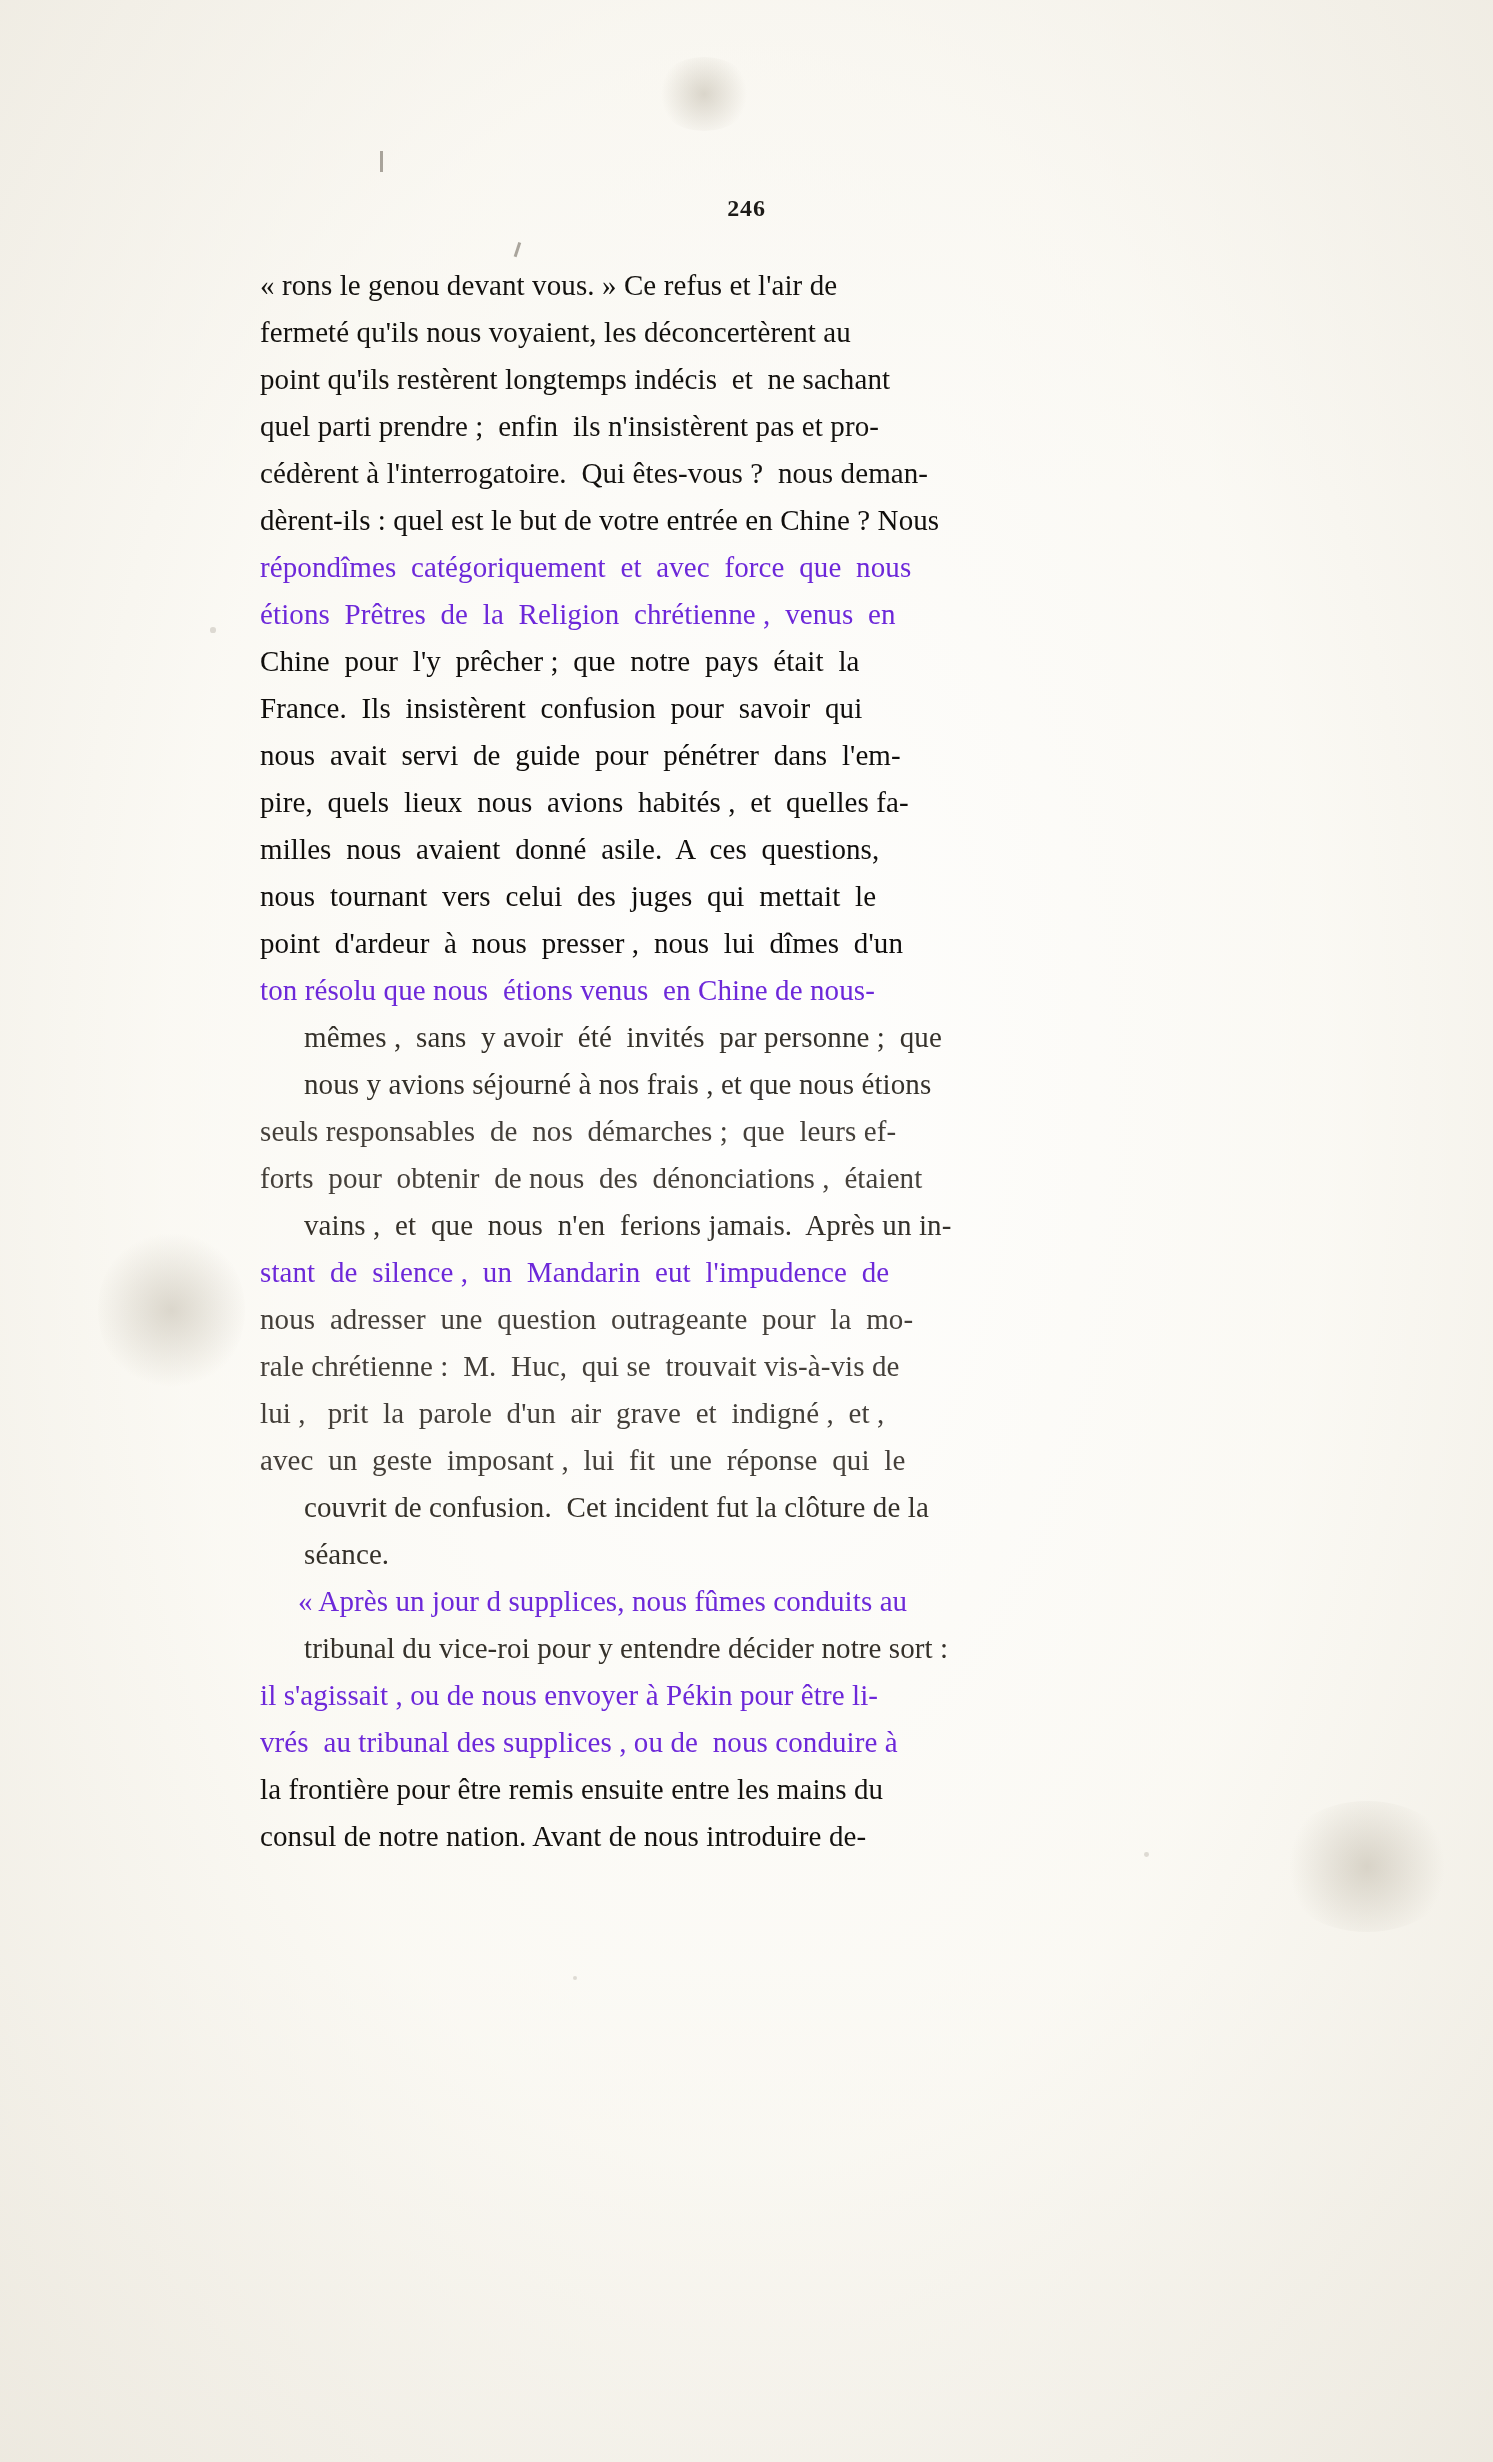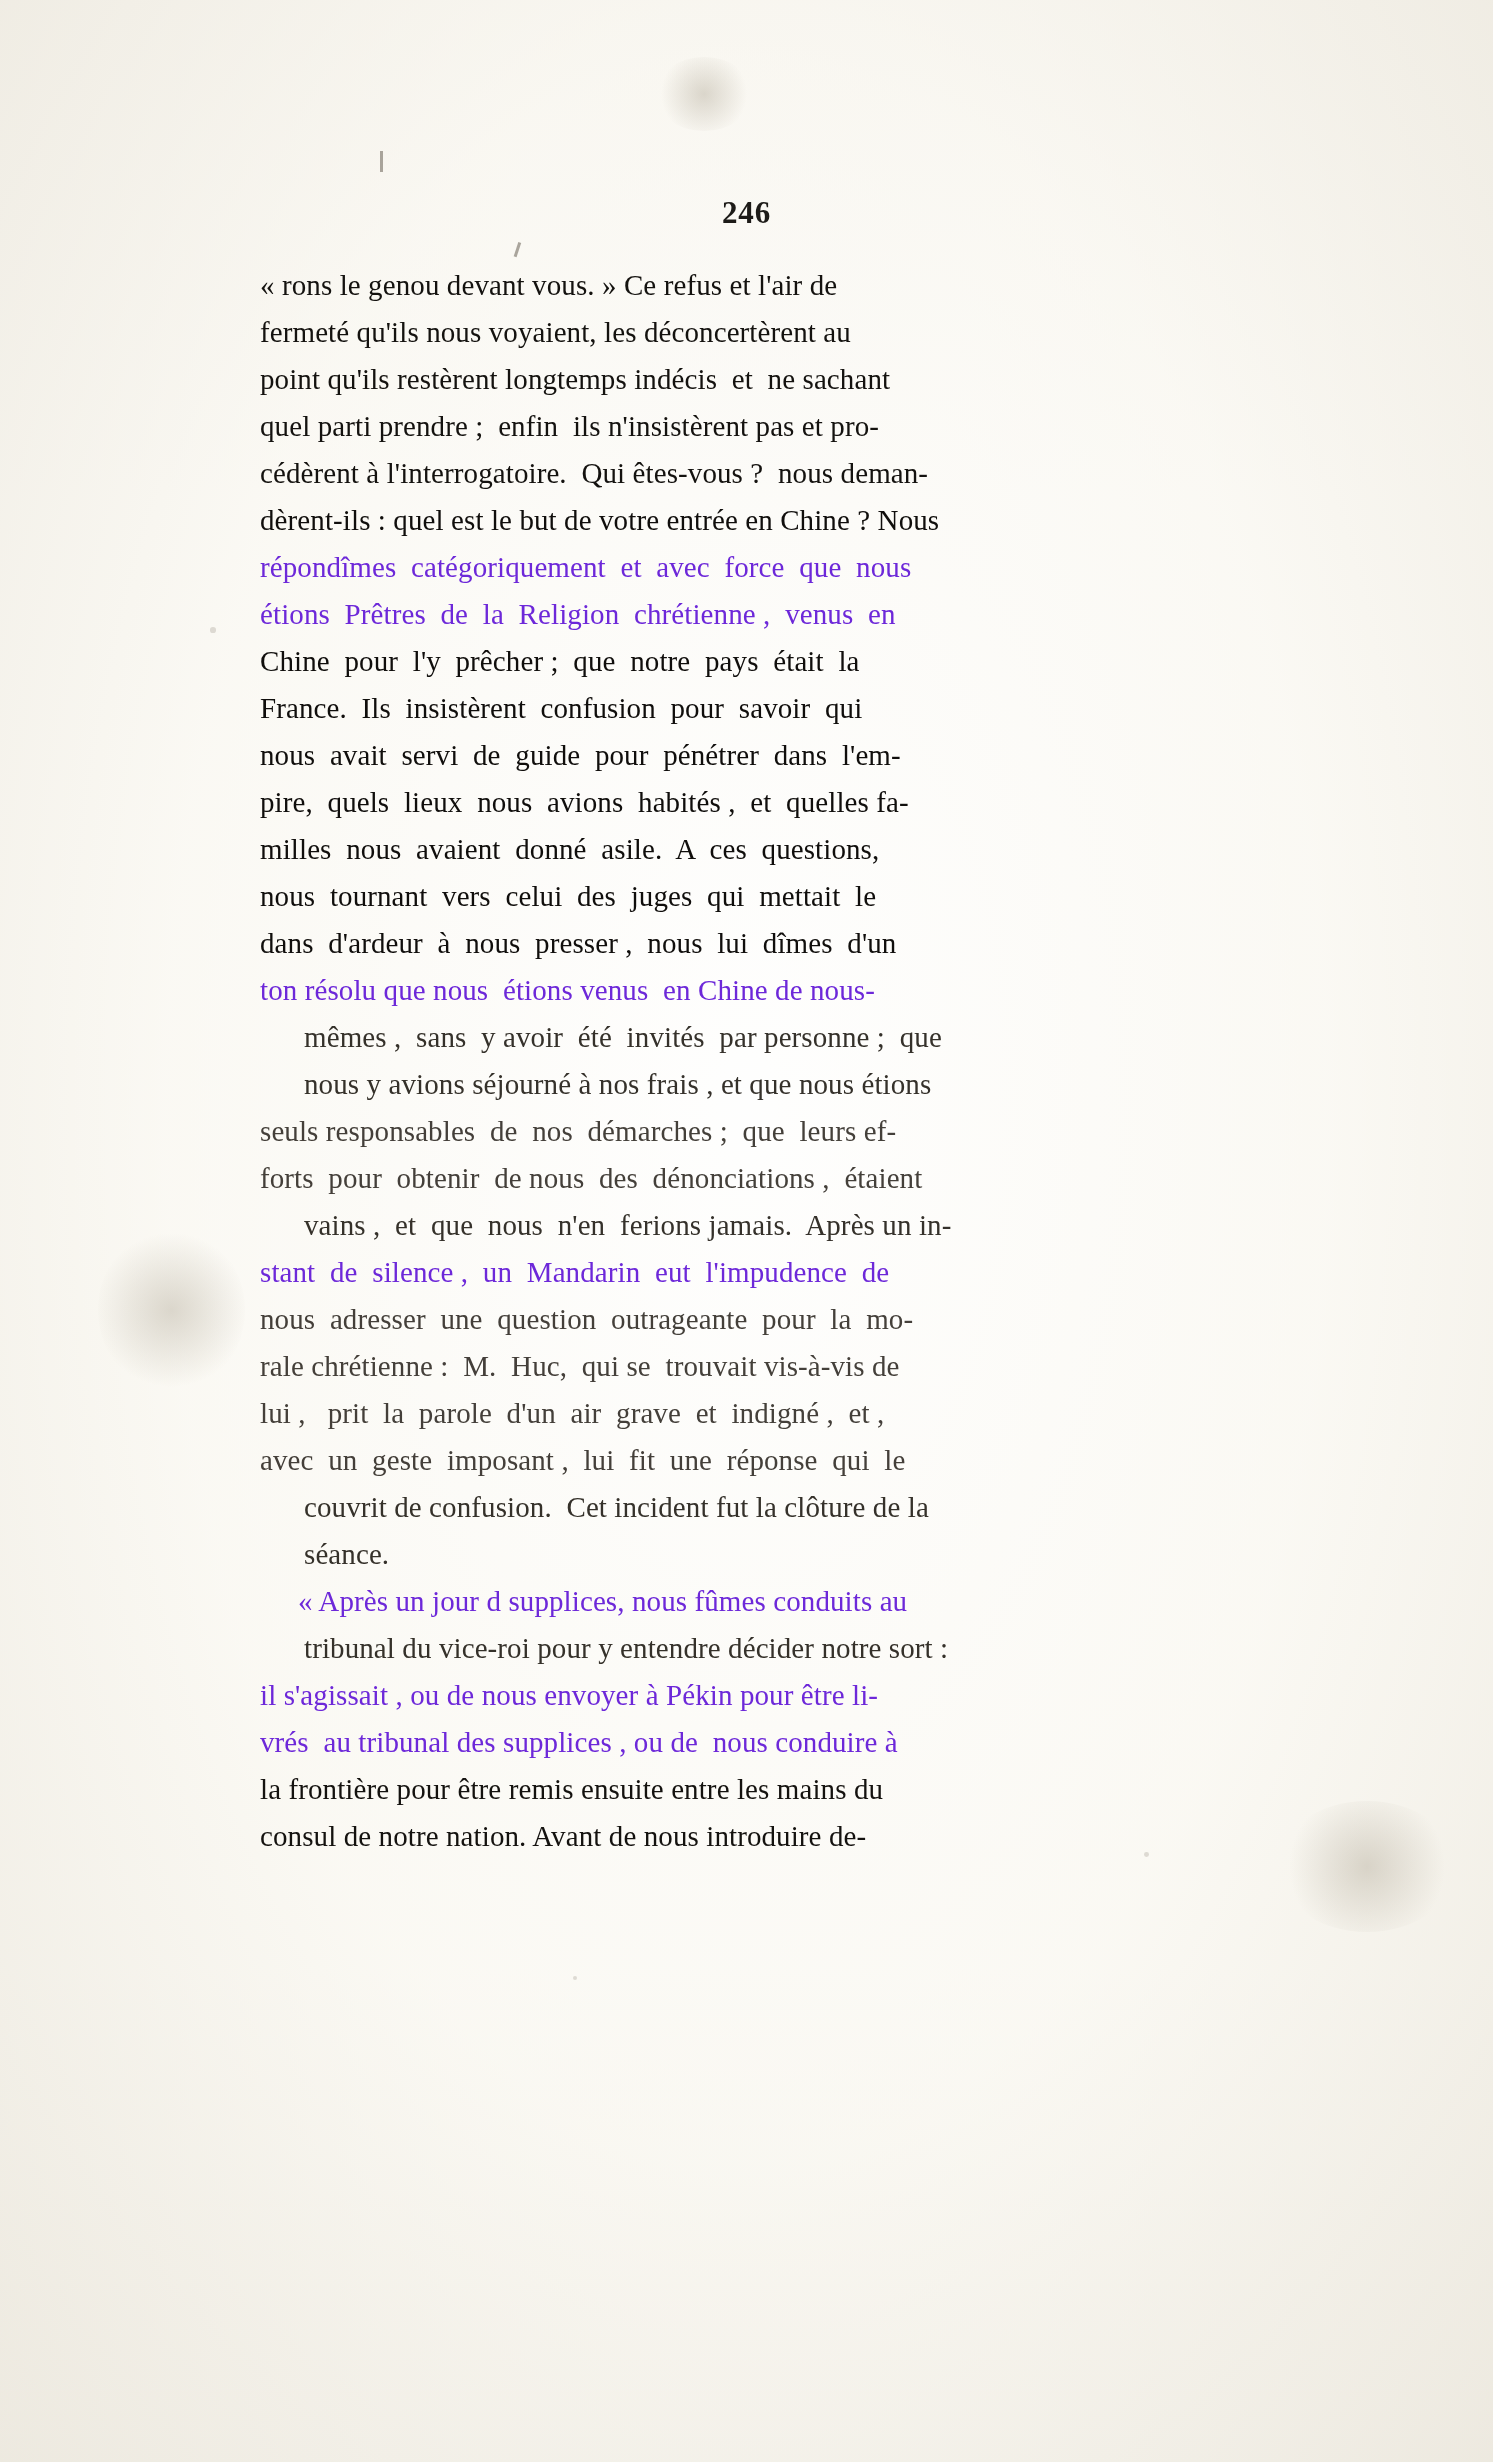--- a/index.html
+++ b/index.html
@@ -34,21 +34,21 @@
     left: 0; top: 0;
     width: 1493px;
     height: 2462px;
   }
   .page-number {
     position: absolute;
     top: 195px;
     left: 0;
     width: 1493px;
     text-align: center;
-    font-size: 31px;
+    font-size: 24px;
     font-weight: 700;
     color: #1d1b18;
     letter-spacing: 0.8px;
   }
   .body-text {
     position: absolute;
     left: 260px;
     top: 262px;
     width: 1064px;
   }
@@ -106,21 +106,21 @@
     <span class="line ink-1">cédèrent à l'interrogatoire.  Qui êtes-vous ?  nous deman-</span>
     <span class="line ink-5">dèrent-ils : quel est le but de votre entrée en Chine ? Nous</span>
     <span class="line ink-2">répondîmes  catégoriquement  et  avec  force  que  nous</span>
     <span class="line ink-2">étions  Prêtres  de  la  Religion  chrétienne ,  venus  en</span>
     <span class="line ink-5">Chine  pour  l'y  prêcher ;  que  notre  pays  était  la</span>
     <span class="line ink-5">France.  Ils  insistèrent  confusion  pour  savoir  qui</span>
     <span class="line ink-5">nous  avait  servi  de  guide  pour  pénétrer  dans  l'em-</span>
     <span class="line ink-5">pire,  quels  lieux  nous  avions  habités ,  et  quelles fa-</span>
     <span class="line ink-5">milles  nous  avaient  donné  asile.  A  ces  questions,</span>
     <span class="line ink-5">nous  tournant  vers  celui  des  juges  qui  mettait  le</span>
-    <span class="line ink-5">dans  d'ardeur  à  nous  presser ,  nous  lui  dîmes  d'un</span>
+    <span class="line ink-5">point  d'ardeur  à  nous  presser ,  nous  lui  dîmes  d'un</span>
     <span class="line ink-2">ton résolu que nous  étions venus  en Chine de nous-</span>
     <span class="line ink-3">mêmes ,  sans  y avoir  été  invités  par personne ;  que</span>
     <span class="line ink-3">nous y avions séjourné à nos frais , et que nous étions</span>
     <span class="line ink-4">seuls responsables  de  nos  démarches ;  que  leurs ef-</span>
     <span class="line ink-4">forts  pour  obtenir  de nous  des  dénonciations ,  étaient</span>
     <span class="line ink-3">vains ,  et  que  nous  n'en  ferions jamais.  Après un in-</span>
     <span class="line ink-2">stant  de  silence ,  un  Mandarin  eut  l'impudence  de</span>
     <span class="line ink-4">nous  adresser  une  question  outrageante  pour  la  mo-</span>
     <span class="line ink-4">rale chrétienne :  M.  Huc,  qui se  trouvait vis-à-vis de</span>
     <span class="line ink-4">lui ,   prit  la  parole  d'un  air  grave  et  indigné ,  et ,</span>

